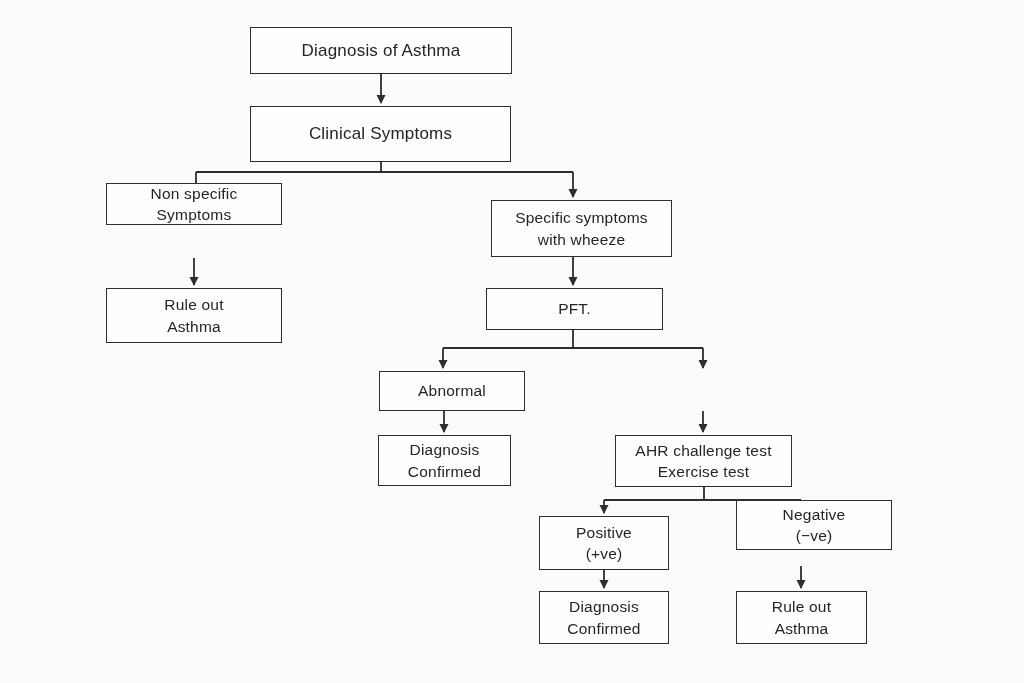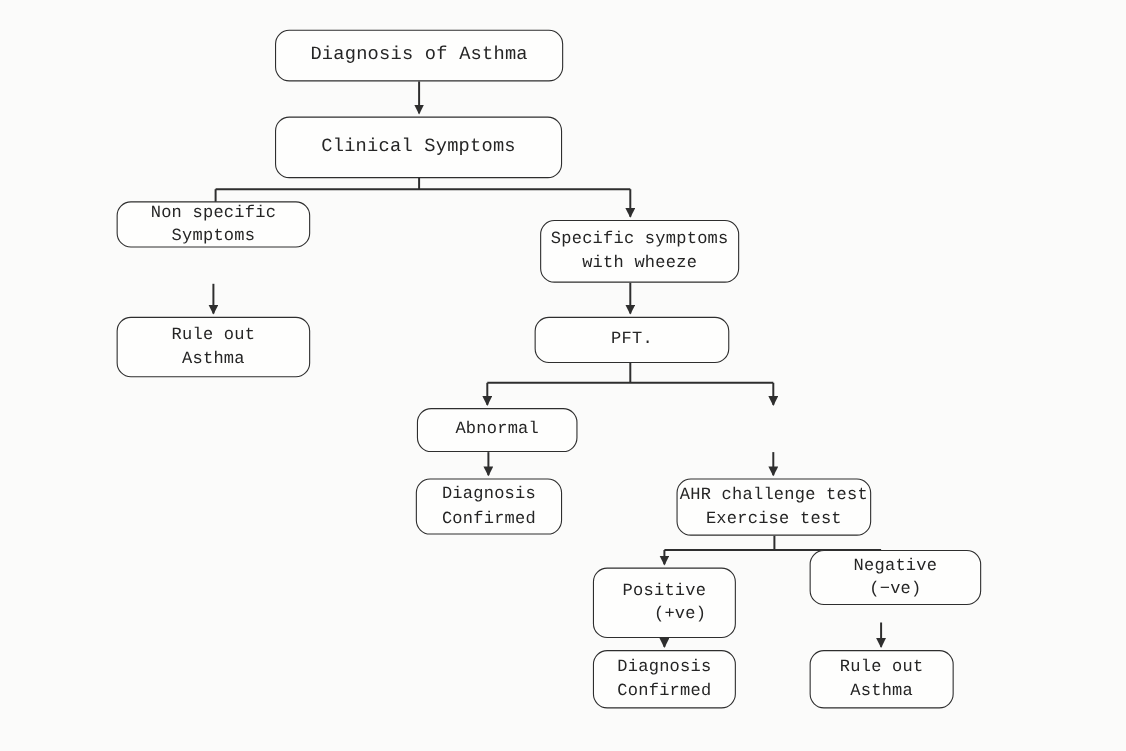--- a/index.html
+++ b/index.html
@@ -37,31 +37,30 @@
     stroke-linejoin: round;
   }
   .arrowhead {
     fill: var(--connector);
   }
   .node {
     position: absolute;
     box-sizing: border-box;
     background: var(--box-fill);
     border: 1.8px solid var(--box-border);
-    border-radius: 13px;
+    border-radius: 0;
     display: flex;
     align-items: center;
     justify-content: center;
     text-align: center;
     white-space: pre-line;
     color: var(--text);
     font-size: 15.5px;
     line-height: 1.38;
     letter-spacing: 0.2px;
-    font-family: Liberation Mono, monospace;
   }
   .node.lg {
     font-size: 17px;
   }
 </style>
 </head>
 <body>
 
 <div class="canvas">
 
@@ -120,21 +119,21 @@
   <div class="node" style="left:379px; top:371px; width:146px; height:40px;">Abnormal</div>
 
   <div class="node" style="left:635px; top:392px; width:137px; height:40px;margin-top:44px;">Normal</div>
 
   <div class="node" style="left:378px; top:435px; width:133px; height:51px;">Diagnosis
 Confirmed</div>
 
   <div class="node" style="left:615px; top:435px; width:177px; height:52px;">AHR challenge test
 Exercise test</div>
 
-  <div class="node" style="left:539px; top:516px; width:130px; height:64px;text-align:right;">Positive
+  <div class="node" style="left:539px; top:516px; width:130px; height:54px;">Positive
 (+ve)</div>
 
   <div class="node" style="left:736px; top:500px; width:156px; height:50px;text-align:center;">Negative
 (−ve)</div>
 
   <div class="node" style="left:539px; top:591px; width:130px; height:53px;">Diagnosis
 Confirmed</div>
 
   <div class="node" style="left:736px; top:591px; width:131px; height:53px;">Rule out
 Asthma</div>

